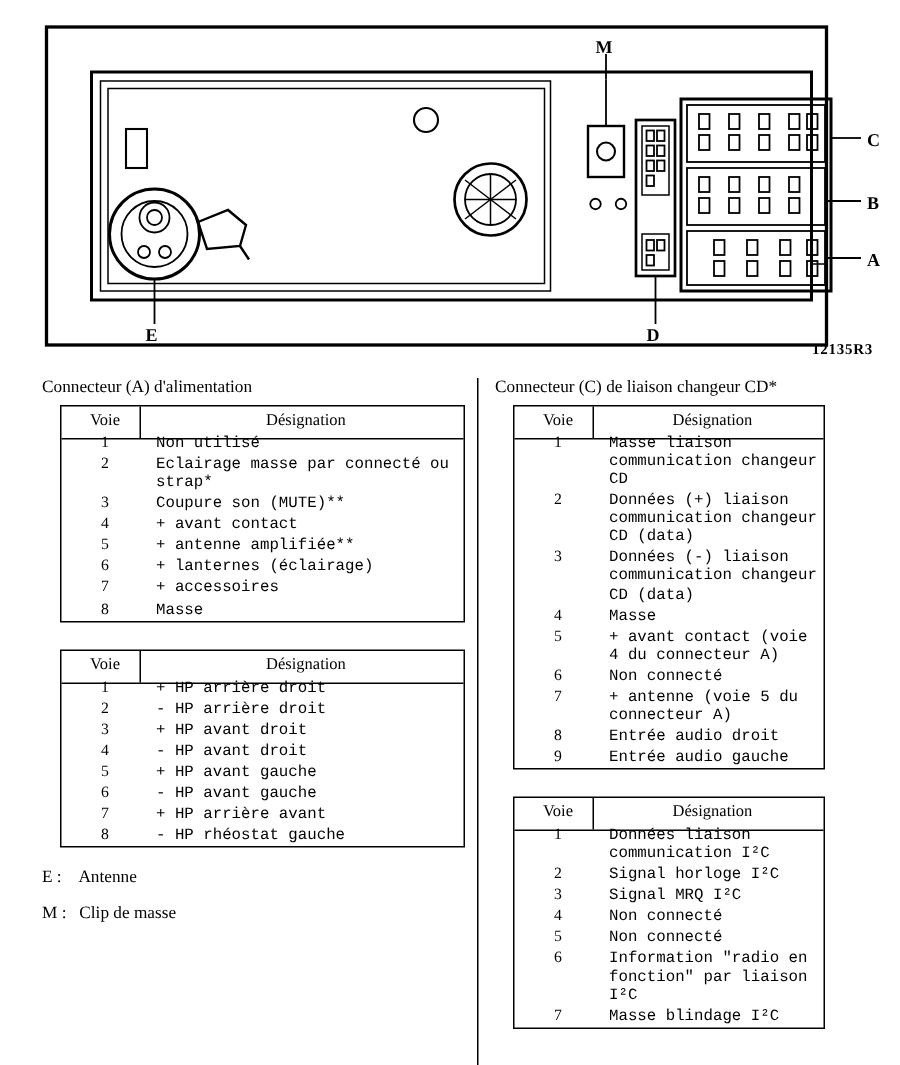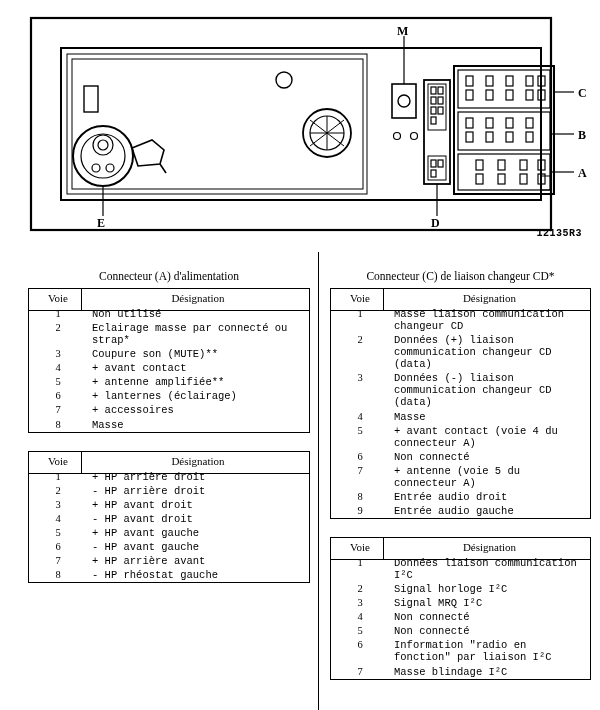--- a/index.html
+++ b/index.html
@@ -29,21 +29,21 @@
   .callout {
     position: absolute;
     font-family: "Liberation Serif", serif;
     font-weight: bold;
     font-size: 12px;
   }
   .fig-code {
     position: absolute;
     right: 18px;
     top: 228px;
-    font-family: Liberation Mono, monospace;
+    font-family: Liberation Serif, serif;
     font-size: 10px;
     font-weight: bold;
     letter-spacing: 0.5px;
   }
 
   
   .columns {
     position: absolute;
     top: 252px;
     left: 0;
@@ -53,36 +53,35 @@
   .col-left {
     position: absolute;
     left: 28px;
     top: 0;
     width: 282px;
   }
   .col-right {
     position: absolute;
     left: 330px;
     top: 0;
-    width: 261px;
+    width: 220px;
   }
   .divider {
     position: absolute;
     left: 318px;
     top: 0px;
     width: 1px;
     height: 458px;
     background: #000;
   }
 
   .sec-title {
     font-size: 11.5px;
-    margin: 18px 0 6px 0;
+    margin: 0 0 6px 0;
     font-family: "Liberation Serif", serif;
-    text-align: center;
   }
   .sec-gap { height: 18px; }
 
   table.pin {
     border-collapse: collapse;
     width: 100%;
     font-size: 10.5px;
   }
   table.pin th, table.pin td {
     border: 1px solid #000;
@@ -102,20 +101,21 @@
   table.pin td.c-des { text-align: left; padding-left: 5px; font-family: Liberation Mono, monospace; }
   table.pin tbody td { line-height: 1.15; }
 
   
   table.pin { border: none; }
   table.pin thead th { border: none; }
   table.pin tbody td { border: none; }
   .tbl-wrap {
     border: 1px solid #000;
     position: relative;
+    margin-left: 12px;
   }
   .tbl-wrap .hrule {
     position: absolute;
     left: 0; right: 0;
     height: 1px;
     background: #000;
   }
   .tbl-wrap .vrule {
     position: absolute;
     top: 0; bottom: 0;
@@ -343,20 +343,30 @@
           <tr>
               <td class="c-voie">8</td>
               <td class="c-des">- HP rhéostat gauche</td>
             </tr>
         </tbody>
       </table>
       <div class="hrule" style="top:21px;"></div>
       <div class="vrule" style="left:52px; top:0; height:21px;"></div>
     </div>
 
+    <div class="notes">
+      <div class="note-line">
+        <span class="note-key">E :</span>
+        <span>Antenne</span>
+      </div>
+      <div class="note-line">
+        <span class="note-key">M :</span>
+        <span>Clip de masse</span>
+      </div>
+    </div>
 
   </div>
 
   <div class="col-right">
 
     <div class="sec-title">Connecteur (C) de liaison changeur CD*</div>
     <div class="tbl-wrap">
       <table class="pin">
         <thead>
           <tr>

